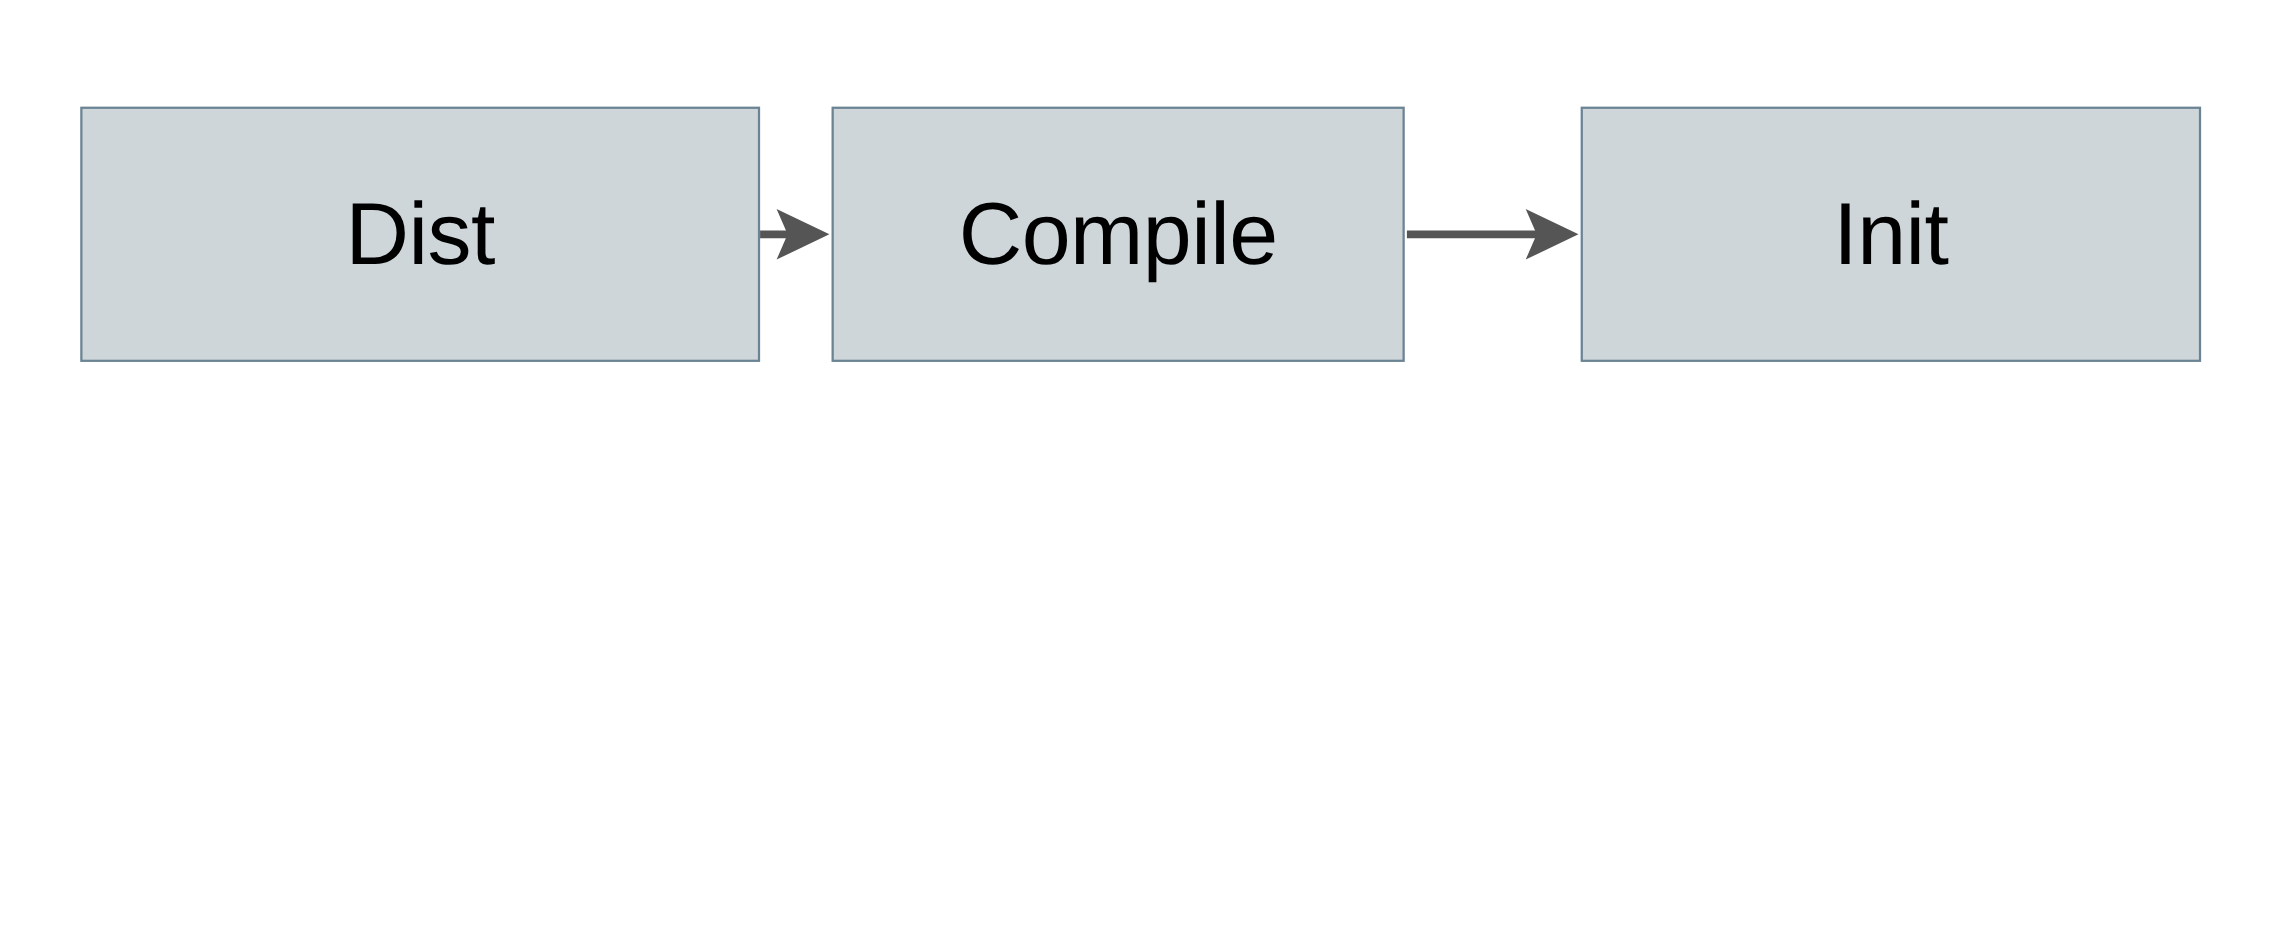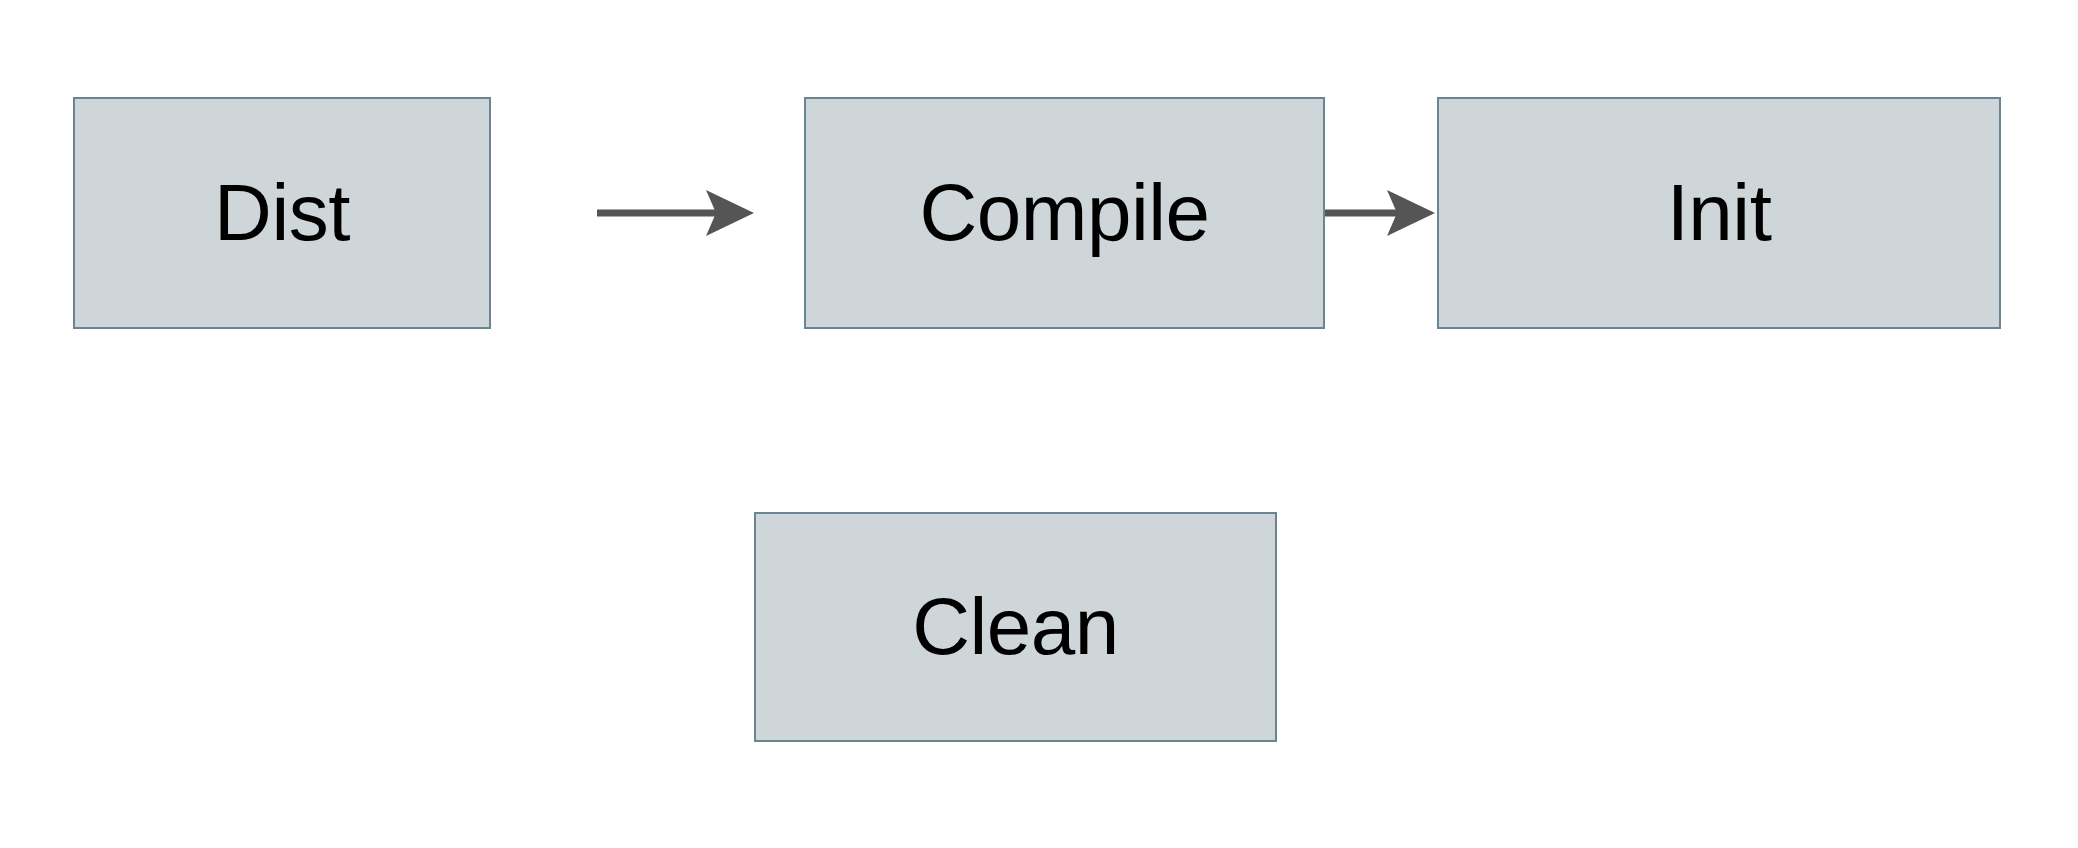--- a/index.html
+++ b/index.html
@@ -47,22 +47,22 @@
   .edge-line {
     fill: none;
     stroke: #555555;
     stroke-width: 7;
   }
   .edge-head {
     fill: #555555;
     stroke: none;
   }
   
-  #node-dist    { left: 73px;   top: 97px;  width: 418px; height: 232px; }
-  #node-compile { left: 756px;  top: 97px;  width: 521px; height: 232px; margin-left: 48px; }
+  #node-dist    { left: 73px;   top: 97px;  width: 618px; height: 232px; }
+  #node-compile { left: 756px;  top: 97px;  width: 521px; height: 232px; }
   #node-init    { left: 1437px; top: 97px;  width: 564px; height: 232px; }
   #node-clean   { left: 754px;  top: 512px; width: 523px; height: 230px; }
 </style>
 </head>
 <body>
 
 <div id="diagram-canvas">
 
   <svg class="edge-layer" viewBox="0 0 2078 848" width="2078" height="848" xmlns="http://www.w3.org/2000/svg">
     <g>
@@ -80,17 +80,14 @@
   </div>
 
   <div class="node-box" id="node-compile">
     <span class="node-label">Compile</span>
   </div>
 
   <div class="node-box" id="node-init">
     <span class="node-label">Init</span>
   </div>
 
-  <div class="node-box" id="node-clean">
-    <span class="node-label">Clean</span>
-  </div>
 
 </div>
 
 </body></html>

